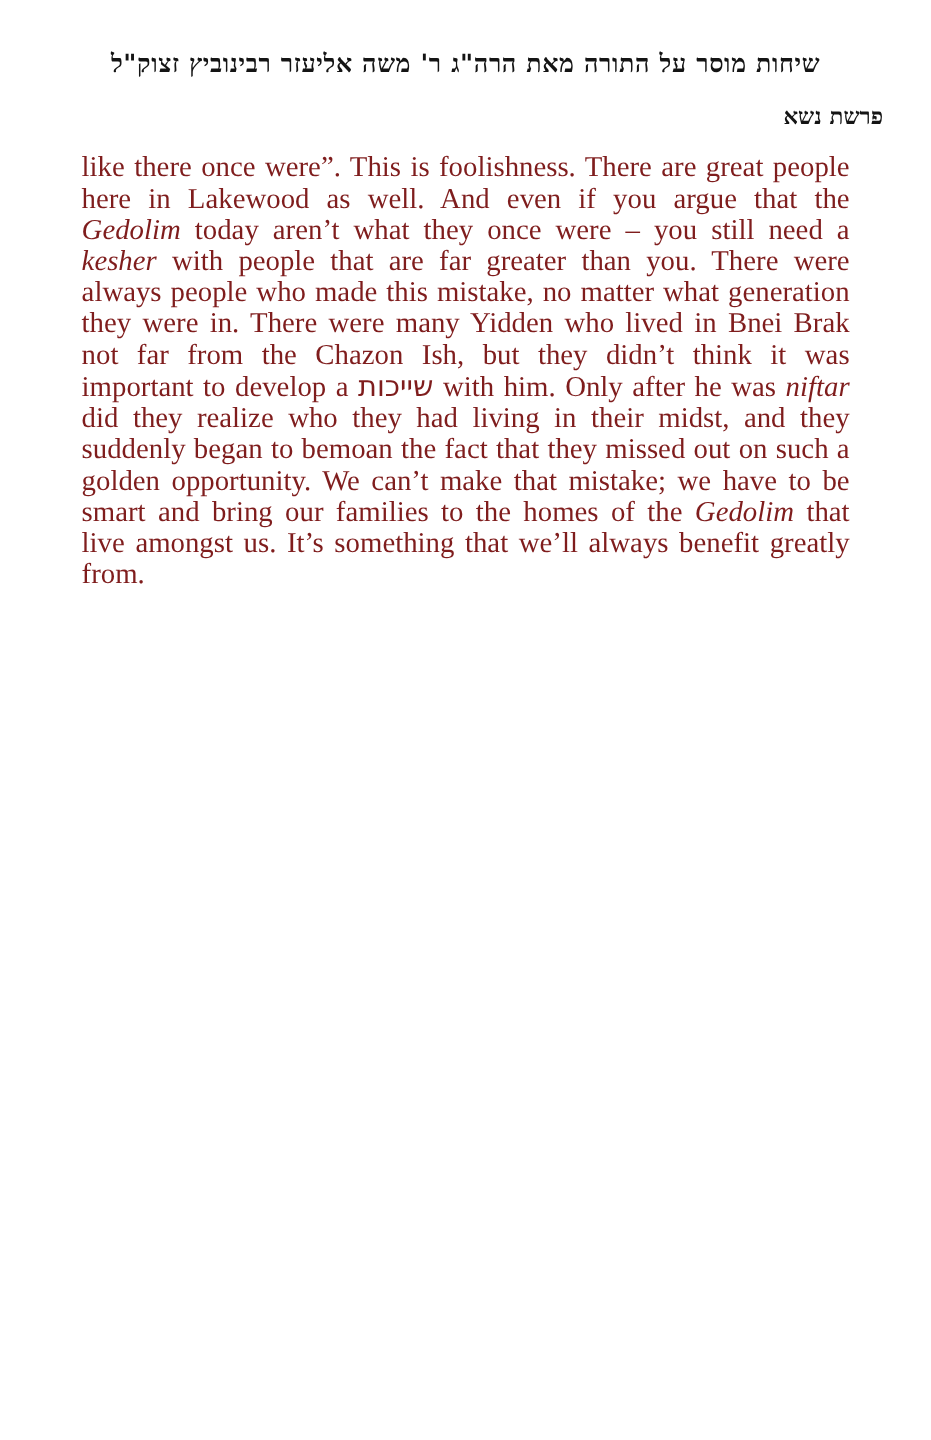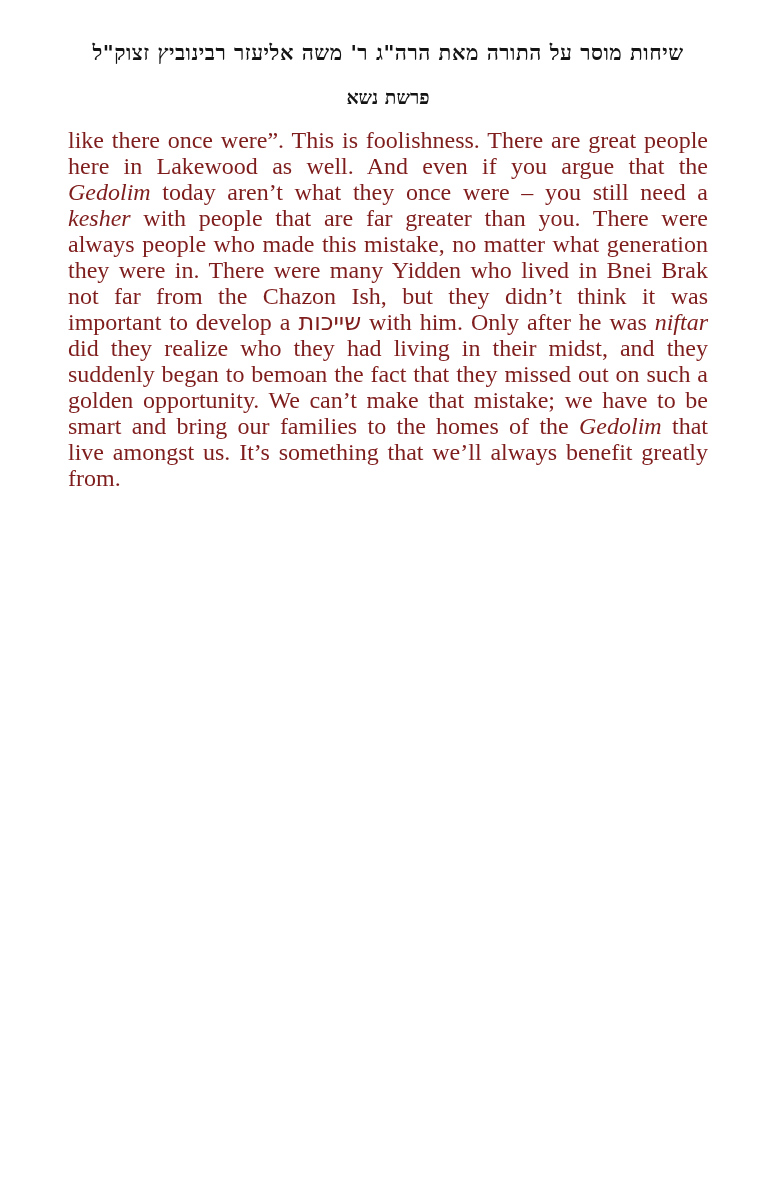--- a/index.html
+++ b/index.html
@@ -26,21 +26,21 @@
     font-weight: 700;
     font-size: 21px;
     color: #141414;
     letter-spacing: 0.5px;
   }
   .header-subtitle {
     position: absolute;
     top: 86px;
     left: 40px;
     right: 40px;
-    text-align: center;
+    text-align: right;
     direction: rtl;
     font-family: "DejaVu Serif", "Liberation Serif", serif;
     font-weight: 700;
     font-size: 19px;
     color: #141414;
   }
   .body-paragraph {
     position: absolute;
     top: 127px;
     left: 68px;

